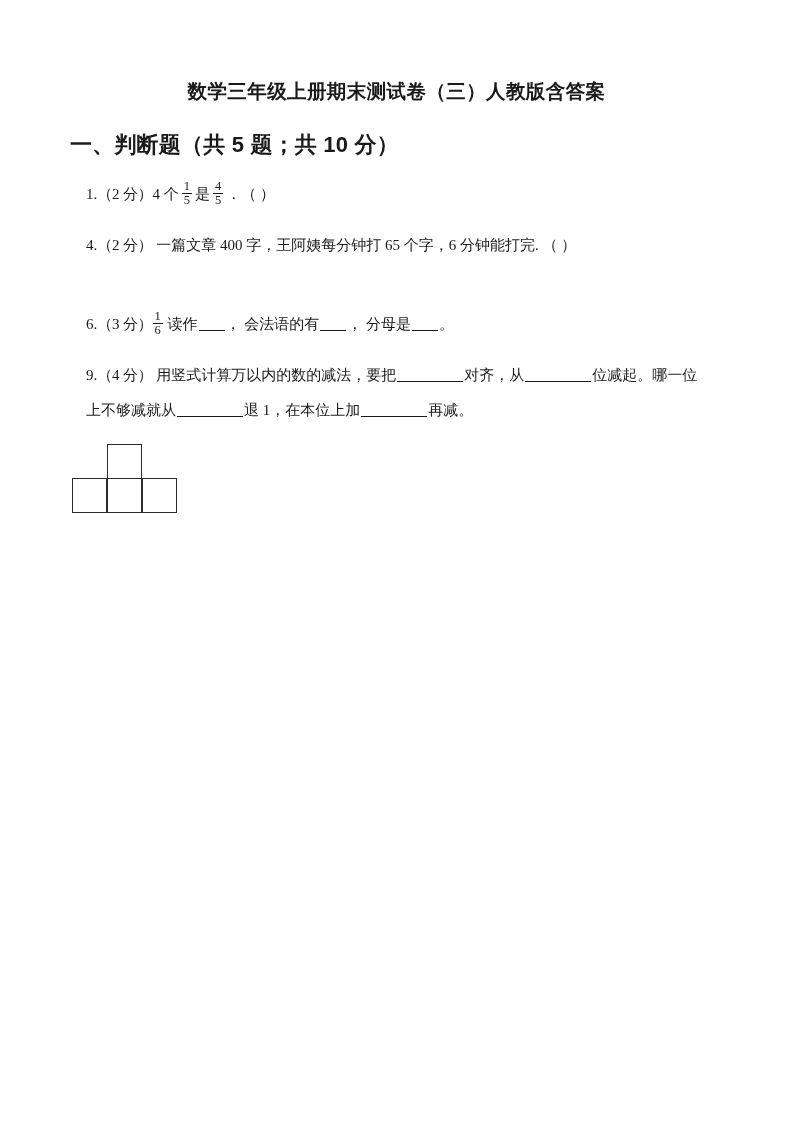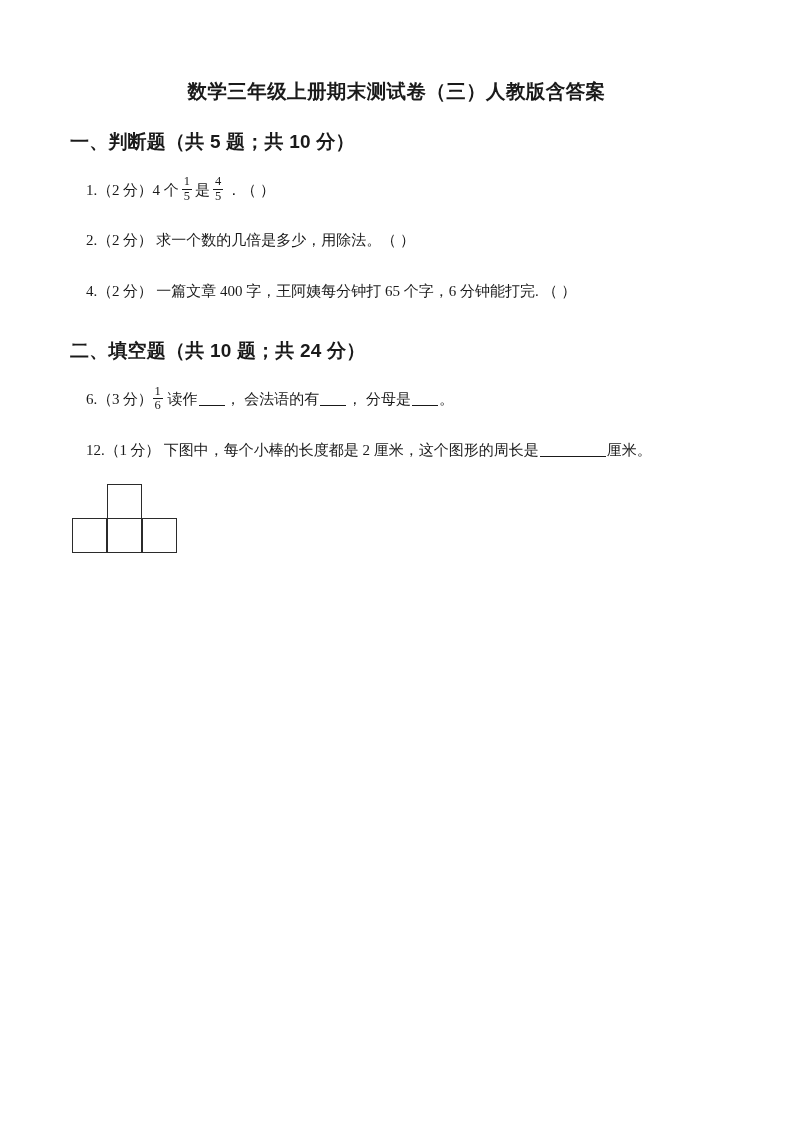--- a/index.html
+++ b/index.html
@@ -34,21 +34,21 @@
     letter-spacing: 0.4px;
     font-family: "Liberation Sans", "DejaVu Sans", sans-serif;
   }
   .body-col {
     position: absolute;
     left: 70px;
     top: 128px;
     width: 655px;
   }
   .section-head {
-    font-size: 19px;
+    font-size: 22px;
     font-weight: bold;
     font-family: "Liberation Sans", "DejaVu Sans", sans-serif;
     letter-spacing: 0.2px;
     margin: 0 0 0 0;
     line-height: 1.5;
   }
   .q {
     font-size: 15px;
     line-height: 2.33;
     margin: 16px;
@@ -126,46 +126,42 @@
   <div class="doc-title">数学三年级上册期末测试卷（三）人教版含答案</div>
 
   <div class="body-col">
 
     <div class="section-head">一、判断题（共 5 题；共 10 分）</div>
 
     <p class="q">
       <span class="num">1.</span><span class="paren">（2 分）</span><span>4 个</span><span class="frac"><span class="n">1</span><span class="d">5</span></span><span>是</span><span class="frac"><span class="n">4</span><span class="d">5</span></span><span>．（    ）</span>
     </p>
 
-    <p class="q">
-      <span class="num">2.</span><span class="paren">（2 分）</span> <span>求一个数的几倍是多少，用除法。（   ）</span>
-    </p>
 
 
     <p class="q">
       <span class="num">4.</span><span class="paren">（2 分）</span> <span>一篇文章 400 字，王阿姨每分钟打 65 个字，6 分钟能打完.  （   ）</span>
     </p>
 
 
     <div class="spacer-sec"></div>
 
-    <div class="section-head">二、填空题（共 10 题；共 24 分）</div>
 
     <p class="q">
       <span class="num">6.</span><span class="paren">（3 分）</span><span class="frac tight"><span class="n">1</span><span class="d">6</span></span> <span>读作</span><span class="blank-s"></span><span>，   会法语的有</span><span class="blank-s"></span><span>，   分母是</span><span class="blank-s"></span><span>。</span>
     </p>
 
 
 
+    <p class="q">
+      <span class="num">9.</span><span class="paren">（4 分）</span> <span>用竖式计算万以内的数的减法，要把</span><span class="blank-l"></span><span>对齐，从</span><span class="blank-l"></span><span>位减起。哪一位上不够减就从</span><span class="blank-l"></span><span>退 1，在本位上加</span><span class="blank-l"></span><span>再减。</span>
+    </p>
 
 
 
-    <p class="q">
-      <span class="num">12.</span><span class="paren">（1 分）</span> <span>下图中，每个小棒的长度都是 2 厘米，这个图形的周长是</span><span class="blank-l"></span><span>厘米。</span>
-    </p>
 
     <div class="figure-wrap">
       <div class="tshape">
         <div class="cell c-top"></div>
         <div class="cell c-bl"></div>
         <div class="cell c-bm"></div>
         <div class="cell c-br"></div>
       </div>
     </div>
 

